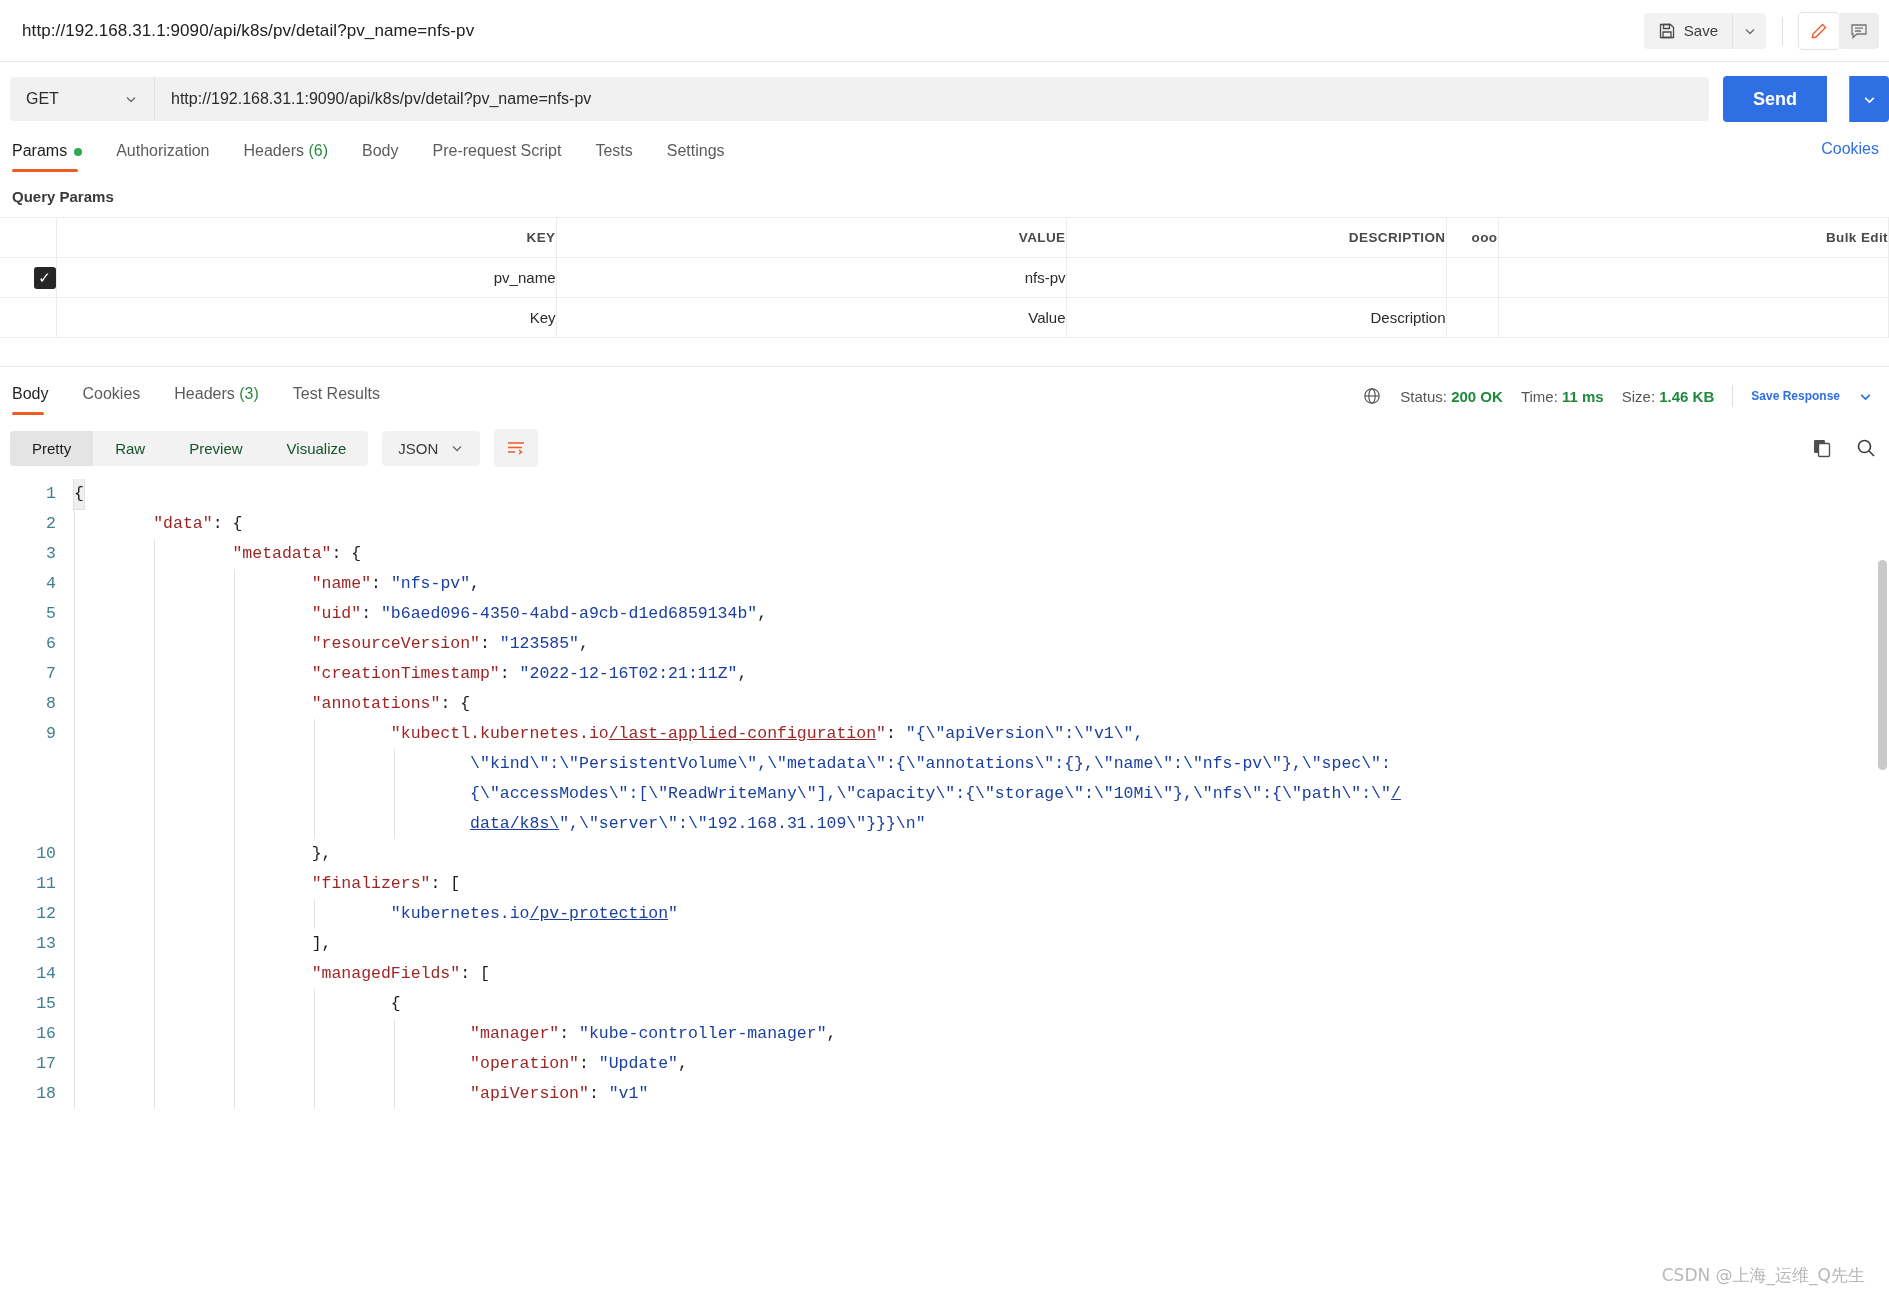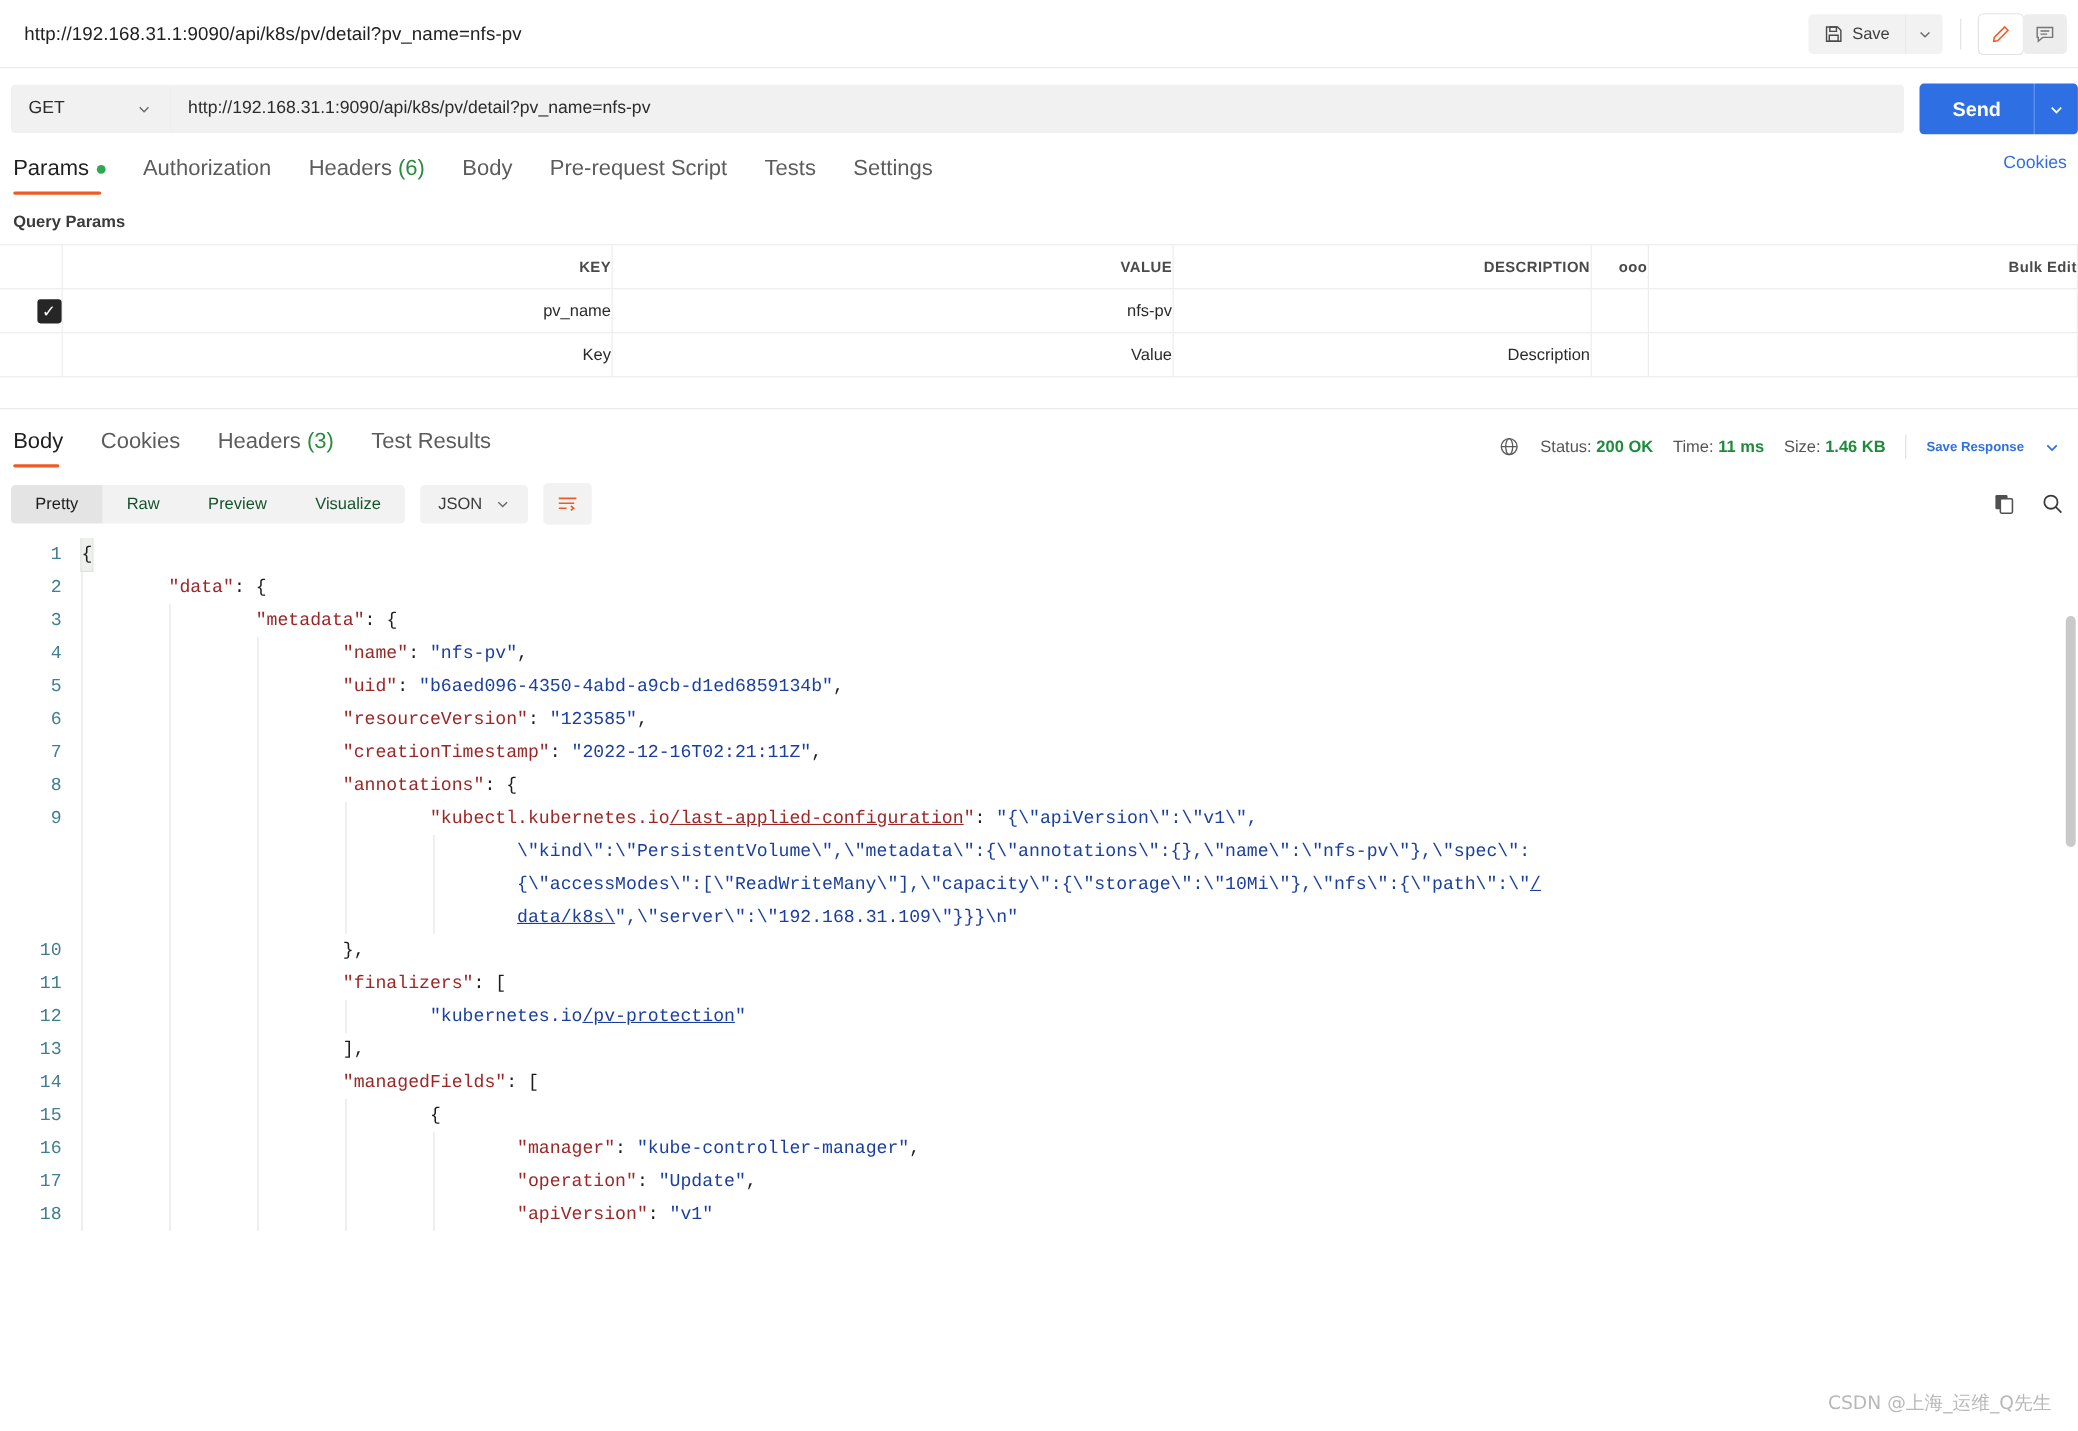--- a/index.html
+++ b/index.html
@@ -50,39 +50,39 @@
     display: flex; align-items: center; justify-content: space-between;
     padding: 0 16px; font-size: 16px; color: #2b2b2b; cursor: pointer;
   }
   .url-box {
     flex: 1; height: 44px; background: #f1f1f1;
     border-left: 1px solid #e2e2e2;
     border-radius: 0 4px 4px 0;
     display: flex; align-items: center; padding: 0 16px;
     font-size: 16px; color: #2b2b2b;
   }
-  .send-group { display: flex; margin-left: 14px; }
+  .send-group { display: flex; margin-left: 14px; gap: 22px; }
   .send-btn {
     background: #2f6fe4; color: #fff; border: none;
     height: 46px; padding: 0 30px; font-size: 18px; font-weight: bold;
     border-radius: 4px 0 0 4px; cursor: pointer;
   }
   .send-caret {
     background: #2f6fe4; border: none; border-left: 1px solid #5a8ded;
     border-radius: 0 4px 4px 0; width: 40px; height: 46px;
     display: flex; align-items: center; justify-content: center; cursor: pointer;
   }
 
   
   .tabs {
     display: flex; align-items: flex-end; gap: 0;
     padding-left: 12px; position: relative;
   }
   .tab {
-    font-size: 20px; color: #5c5c5c; padding: 6px 20px 12px 0;
+    font-size: 16px; color: #5c5c5c; padding: 6px 20px 12px 0;
     margin-right: 14px; cursor: pointer; position: relative; white-space: nowrap;
   }
   .tab.active { color: #1f1f1f; }
   .tab.active::after {
     content: ""; position: absolute; left: 0; right: 24px; bottom: 0;
     height: 3px; background: #ef5b25; border-radius: 2px;
   }
   .dot-green {
     display: inline-block; width: 8px; height: 8px; border-radius: 50%;
     background: #2fa84f; margin-left: 7px; vertical-align: middle;

